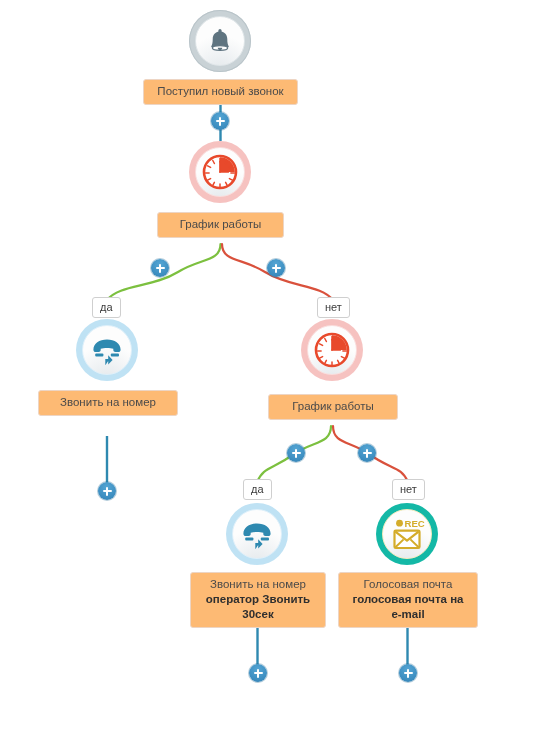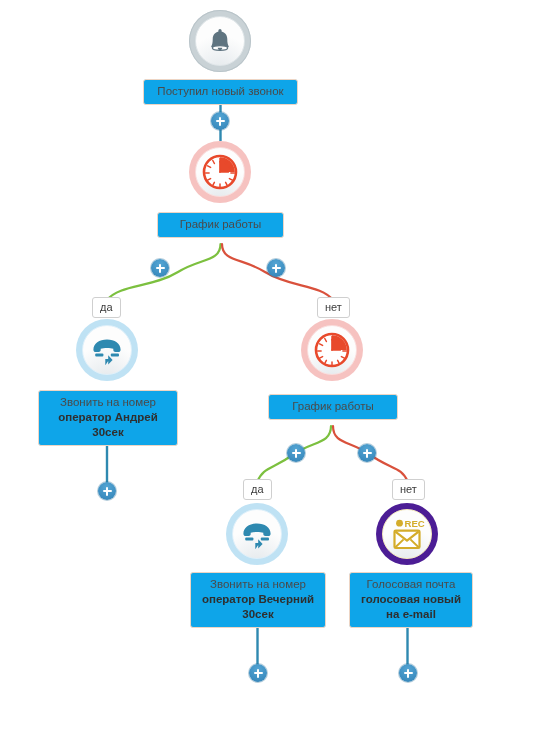--- a/index.html
+++ b/index.html
@@ -47,32 +47,32 @@
     background:
       radial-gradient(circle at 50% 118%, #e2e7ea 0%, #eef1f3 28%, #fdfdfd 62%);
     display: flex;
     align-items: center;
     justify-content: center;
     box-sizing: border-box;
   }
   .node.bell  { background: #c9d2d6; box-shadow: inset 0 0 0 1px #b9c4c9; }
   .node.clock { background: #f6c2c0; }
   .node.phone { background: #bfe2f4; }
-  .node.mail  { background: #4c1d95; }
+  .node.mail  { background: #14b8a6; }
 
   .node.bell  .inner { border: 1px solid #dfe5e8; }
   .node.clock .inner { border: 1px solid #fadedd; }
   .node.phone .inner { border: 1px solid #dff0fa; }
   .node.mail  .inner { border: 1px solid #f7ecbe; }
 
   
   .box {
     position: absolute;
     box-sizing: border-box;
-    background: #0ea5e9;
+    background: #fdba74;
     border: 1px solid #edd5c4;
     border-radius: 3px;
     color: #4a4a4a;
     font-size: 11.5px;
     line-height: 15px;
     text-align: center;
     padding: 4px 8px 5px 8px;
   }
   .box .l1 { font-weight: normal; white-space: nowrap; }
   .box .l2 { font-weight: bold; color: #2f2f2f; }
@@ -195,21 +195,20 @@
         <path d="M3.4 14.8c0-6.2 5.9-10.2 13.6-10.2S30.6 8.6 30.6 14.8c0 1.5-1.0 2.3-2.2 2.3h-3.0c-1.2 0-2.1-.8-2.1-2.0v-1.4c-1.7-.55-3.7-.82-6.3-.82s-4.6.27-6.3.82v1.4c0 1.2-.9 2.0-2.1 2.0h-3.0c-1.2 0-2.2-.8-2.2-2.3z" fill="#2e89b0"></path>
         <rect x="5.2" y="18.4" width="8.2" height="3.0" rx="1" fill="#2e89b0"></rect>
         <rect x="20.8" y="18.4" width="8.2" height="3.0" rx="1" fill="#2e89b0"></rect>
         <path d="M14.2 21.8 h6.4 v2.9 h3.6 l-4.6 4.4 -4.6-4.4 h3.6 z" fill="#2e89b0" transform="rotate(-90 19 25.5)"></path>
       </svg>
     </div>
   </div>
 
   <div class="box" style="left:38px; top:390px; width:140px;">
     <div class="l1">Звонить на номер</div>
-    <div class="l2">оператор Андрей 30сек</div>
   </div>
 
   <div class="plus" style="left:98px; top:482px;"></div>
 
   <div class="node clock" style="left:301px; top:319px;">
     <div class="inner">
       <svg width="36" height="36" viewBox="0 0 36 36">
         <circle cx="18" cy="18" r="16" fill="#ffffff" stroke="#e8492b" stroke-width="2.6"></circle>
         <path d="M18 18 L18 3.2 A14.8 14.8 0 0 1 32.8 18 Z" fill="#e8492b"></path>
         <g stroke="#e8492b" stroke-width="1.5" stroke-linecap="round">
@@ -250,37 +249,37 @@
         <path d="M3.4 14.8c0-6.2 5.9-10.2 13.6-10.2S30.6 8.6 30.6 14.8c0 1.5-1.0 2.3-2.2 2.3h-3.0c-1.2 0-2.1-.8-2.1-2.0v-1.4c-1.7-.55-3.7-.82-6.3-.82s-4.6.27-6.3.82v1.4c0 1.2-.9 2.0-2.1 2.0h-3.0c-1.2 0-2.2-.8-2.2-2.3z" fill="#2e89b0"></path>
         <rect x="5.2" y="18.4" width="8.2" height="3.0" rx="1" fill="#2e89b0"></rect>
         <rect x="20.8" y="18.4" width="8.2" height="3.0" rx="1" fill="#2e89b0"></rect>
         <path d="M14.2 21.8 h6.4 v2.9 h3.6 l-4.6 4.4 -4.6-4.4 h3.6 z" fill="#2e89b0" transform="rotate(-90 19 25.5)"></path>
       </svg>
     </div>
   </div>
 
   <div class="box" style="left:190px; top:572px; width:136px;">
     <div class="l1">Звонить на номер</div>
-    <div class="l2">оператор Вечерний 30сек</div>
+    <div class="l2">оператор Звонить 30сек</div>
   </div>
 
   <div class="plus" style="left:249px; top:664px;"></div>
 
   <div class="node mail" style="left:376px; top:503px;">
     <div class="inner">
       <svg width="38" height="36" viewBox="0 0 38 36">
         <circle cx="11.5" cy="7.2" r="3.4" fill="#d4ac2a"></circle>
         <text x="16.5" y="11.2" font-family="Liberation Sans, sans-serif" font-size="9.6" font-weight="bold" fill="#d4ac2a">REC</text>
         <rect x="6.5" y="14.6" width="25" height="17.4" rx="1.2" fill="#ffffff" stroke="#d4ac2a" stroke-width="2.2"></rect>
         <path d="M7.4 15.6 L19 24.6 L30.6 15.6" fill="none" stroke="#d4ac2a" stroke-width="2.2" stroke-linejoin="round"></path>
         <path d="M7.4 31.2 L15.6 23.4 M30.6 31.2 L22.4 23.4" fill="none" stroke="#d4ac2a" stroke-width="2.0"></path>
       </svg>
     </div>
   </div>
 
-  <div class="box" style="left:349px; top:572px; width:124px;">
+  <div class="box" style="left:338px; top:572px; width:140px;">
     <div class="l1">Голосовая почта</div>
-    <div class="l2">голосовая новый на e-mail</div>
+    <div class="l2">голосовая почта на e-mail</div>
   </div>
 
   <div class="plus" style="left:399px; top:664px;"></div>
 
 </div>
 
 </body></html>

